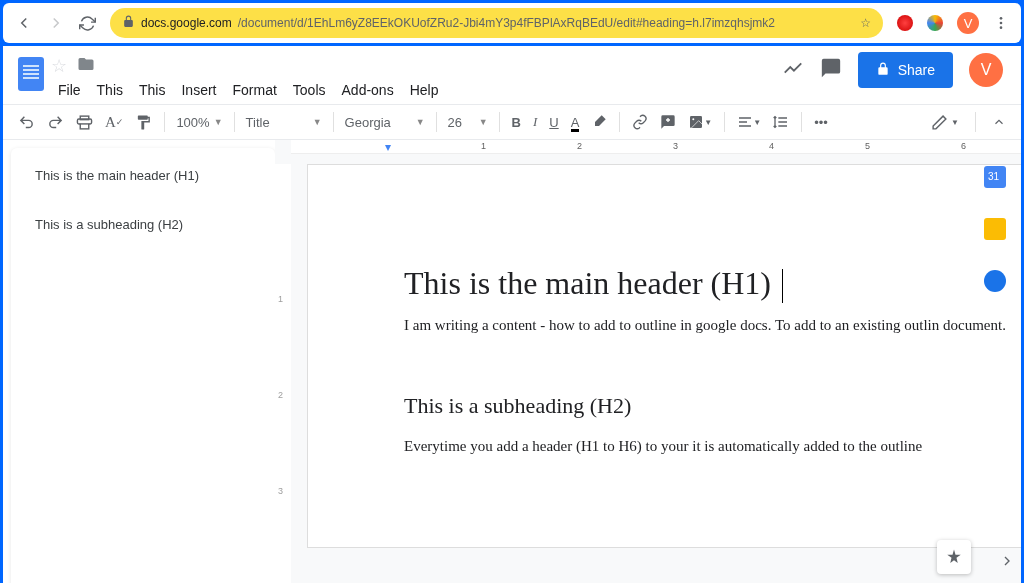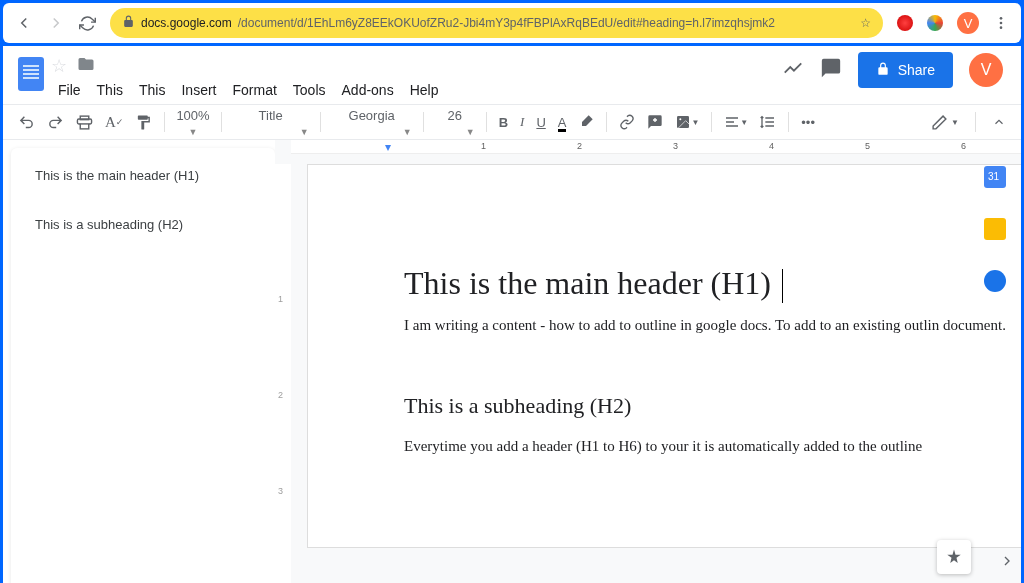--- a/index.html
+++ b/index.html
@@ -24,21 +24,21 @@
     .folder { color: #80868b; font-size: 17px; }
     .menus { display: flex; gap: 2px; font-size: 14px; color: #202124; height: 24px; }
     .menus span { padding: 2px 7px; cursor: pointer; }
     .saved { color: #5f6368; text-decoration: underline; margin-left: 6px; }
     .right-actions { display: flex; align-items: center; gap: 16px; padding-right: 6px; }
     .share-btn { background: #1a73e8; color: #fff; border-radius: 4px; height: 36px; padding: 0 18px; display: flex; align-items: center; gap: 8px; font-size: 14px; font-weight: 500; }
     .avatar-lg { width: 34px; height: 34px; border-radius: 50%; background: #ff7043; color: #fff; display: flex; align-items: center; justify-content: center; font-size: 16px; }
     .toolbar { display: flex; align-items: center; height: 36px; border-top: 1px solid #e8eaed; border-bottom: 1px solid #e8eaed; padding: 0 10px; gap: 2px; color: #5f6368; font-size: 13px; }
     .tbtn { padding: 4px 5px; display: flex; align-items: center; }
     .tsep { width: 1px; height: 20px; background: #e0e0e0; margin: 0 5px; }
-    .dd { display: flex; align-items: center; gap: 4px; padding: 0 4px; flex-direction: column; }
+    .dd { display: flex; align-items: center; gap: 4px; padding: 0 4px; }
     .dd .arr { font-size: 9px; color: #888; }
     .tb-right { margin-left: auto; display: flex; align-items: center; gap: 6px; }
     .main { display: flex; height: 468px; }
     .outline { width: 264px; background: #fff; position: relative; padding: 14px 0 0 0; margin: 8px 0 10px 8px; border-radius: 6px; box-shadow: 0 1px 4px rgba(0,0,0,.1); }
     .outline-hdr { display: flex; align-items: center; padding: 0 6px 14px 14px; border-bottom: 1px solid #eceff1; margin-bottom: 20px; position: relative; }
     .outline-ico { color: #5f6368; margin-right: 10px;}
     .outline-title { color: #5f6368; font-size: 15px; flex: 1; }
     .collapse { width: 56px; height: 42px; display: flex; align-items: center; justify-content: center; color: #757575; }
     .red-box { position: absolute; border: 5px solid #e60000; width: 64px; height: 52px; right: -2px; top: -6px; }
     .oitem { padding: 6px 24px; font-size: 13px; color: #3c4043; font-weight: 500; }

